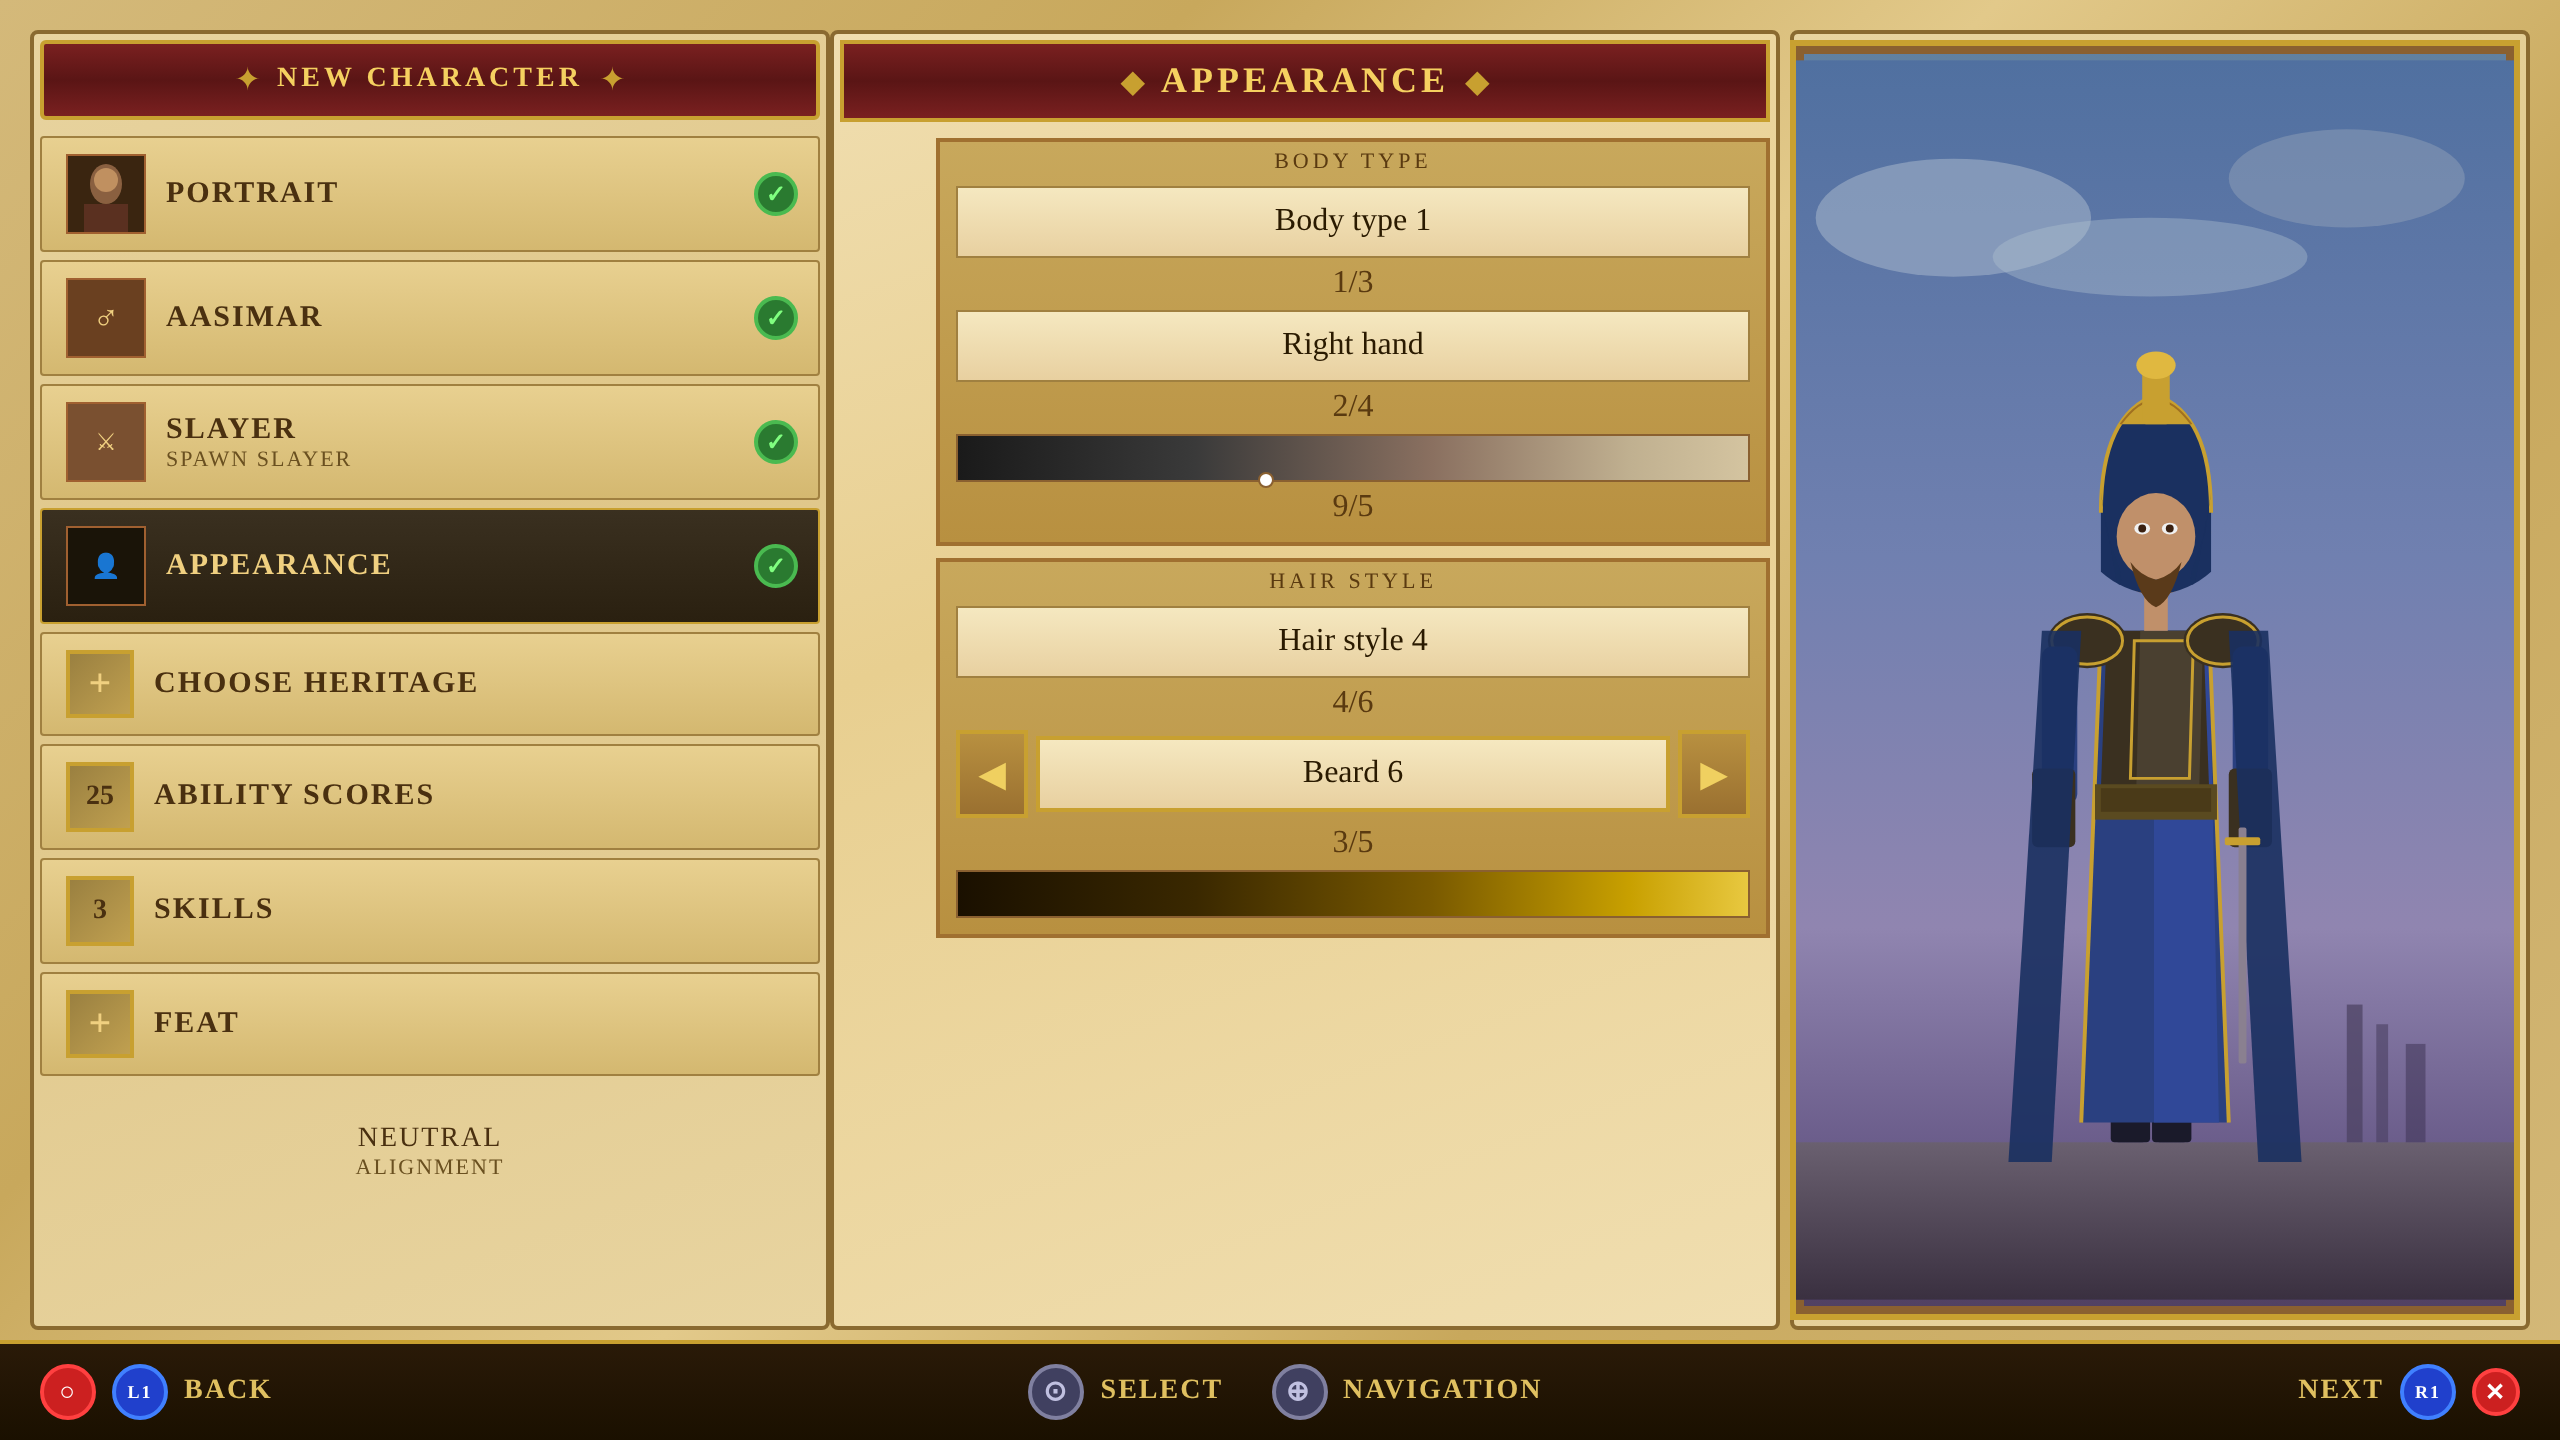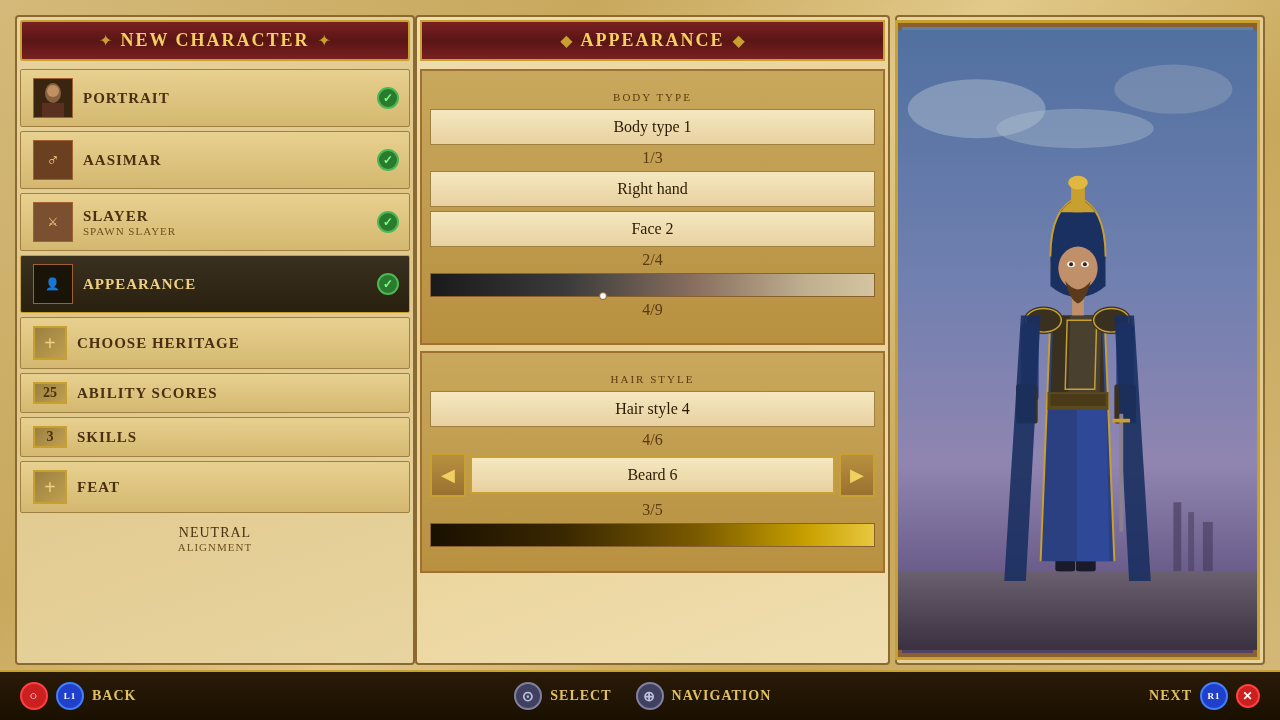--- a/index.html
+++ b/index.html
@@ -73,21 +73,21 @@
       text-align: center;
       display: flex;
       align-items: center;
       justify-content: center;
       gap: 8px;
       margin-bottom: 8px;
     }
 
     .panel-header .title {
       color: #f5d060;
-      font-size: 18px;
+      font-size: 14px;
       font-weight: bold;
       letter-spacing: 2px;
       text-transform: uppercase;
       text-align: center;
     }
 
     .panel-header .ornament {
       color: #c8a030;
       font-size: 16px;
     }
@@ -180,39 +180,39 @@
       align-items: center;
       justify-content: center;
       color: #f0d080;
       font-size: 20px;
       font-weight: bold;
       flex-shrink: 0;
     }
 
     .nav-item .number-badge {
       width: 34px;
-      height: 22px;
+      height: 35px;
       background: linear-gradient(135deg, #9a8040 0%, #c0a050 100%);
       border: 2px solid #c8a030;
       display: flex;
       align-items: center;
       justify-content: center;
       color: #4a3010;
       font-size: 14px;
       font-weight: bold;
       flex-shrink: 0;
     }
 
     .nav-item .nav-text-group {
       display: flex;
       flex-direction: column;
     }
 
     .neutral-item {
-      margin-top: 4px;
+      margin-top: 16px;
       padding: 4px 12px;
       text-align: center;
     }
 
     .neutral-item .nav-label {
       color: #4a3010;
       font-size: 14px;
       letter-spacing: 1px;
       text-transform: uppercase;
     }
@@ -254,22 +254,23 @@
       color: #f5d060;
       font-size: 18px;
       font-weight: bold;
       letter-spacing: 2px;
       text-transform: uppercase;
     }
 
     .section-block {
       background: linear-gradient(180deg, #c8a85c 0%, #b89040 100%);
       border: 2px solid #a07030;
-      padding: 20px 8px;
+      padding: 4px 8px;
       margin-bottom: 6px;
+      margin-left: 48px;
     }
 
     .section-label {
       text-align: center;
       font-size: 11px;
       color: #5a3a10;
       letter-spacing: 2px;
       text-transform: uppercase;
       margin-bottom: 6px;
     }
@@ -526,29 +527,26 @@
 
     <div class="option-row">
       <div class="option-box">Body type 1</div>
     </div>
     <div class="option-counter">1/3</div>
 
     <div class="option-row">
       <div class="option-box">Right hand</div>
     </div>
 
-    <div class="option-row">
-      <div class="option-box">Face 2</div>
-    </div>
     <div class="option-counter">2/4</div>
 
     <div class="color-bar">
       <div class="color-indicator"></div>
     </div>
-    <div class="option-counter">4/9</div>
+    <div class="option-counter">9/5</div>
   </div>
 
   <div class="section-block">
     <div class="section-label">Hair style</div>
 
     <div class="option-row">
       <div class="option-box">Hair style 4</div>
     </div>
     <div class="option-counter">4/6</div>
 

